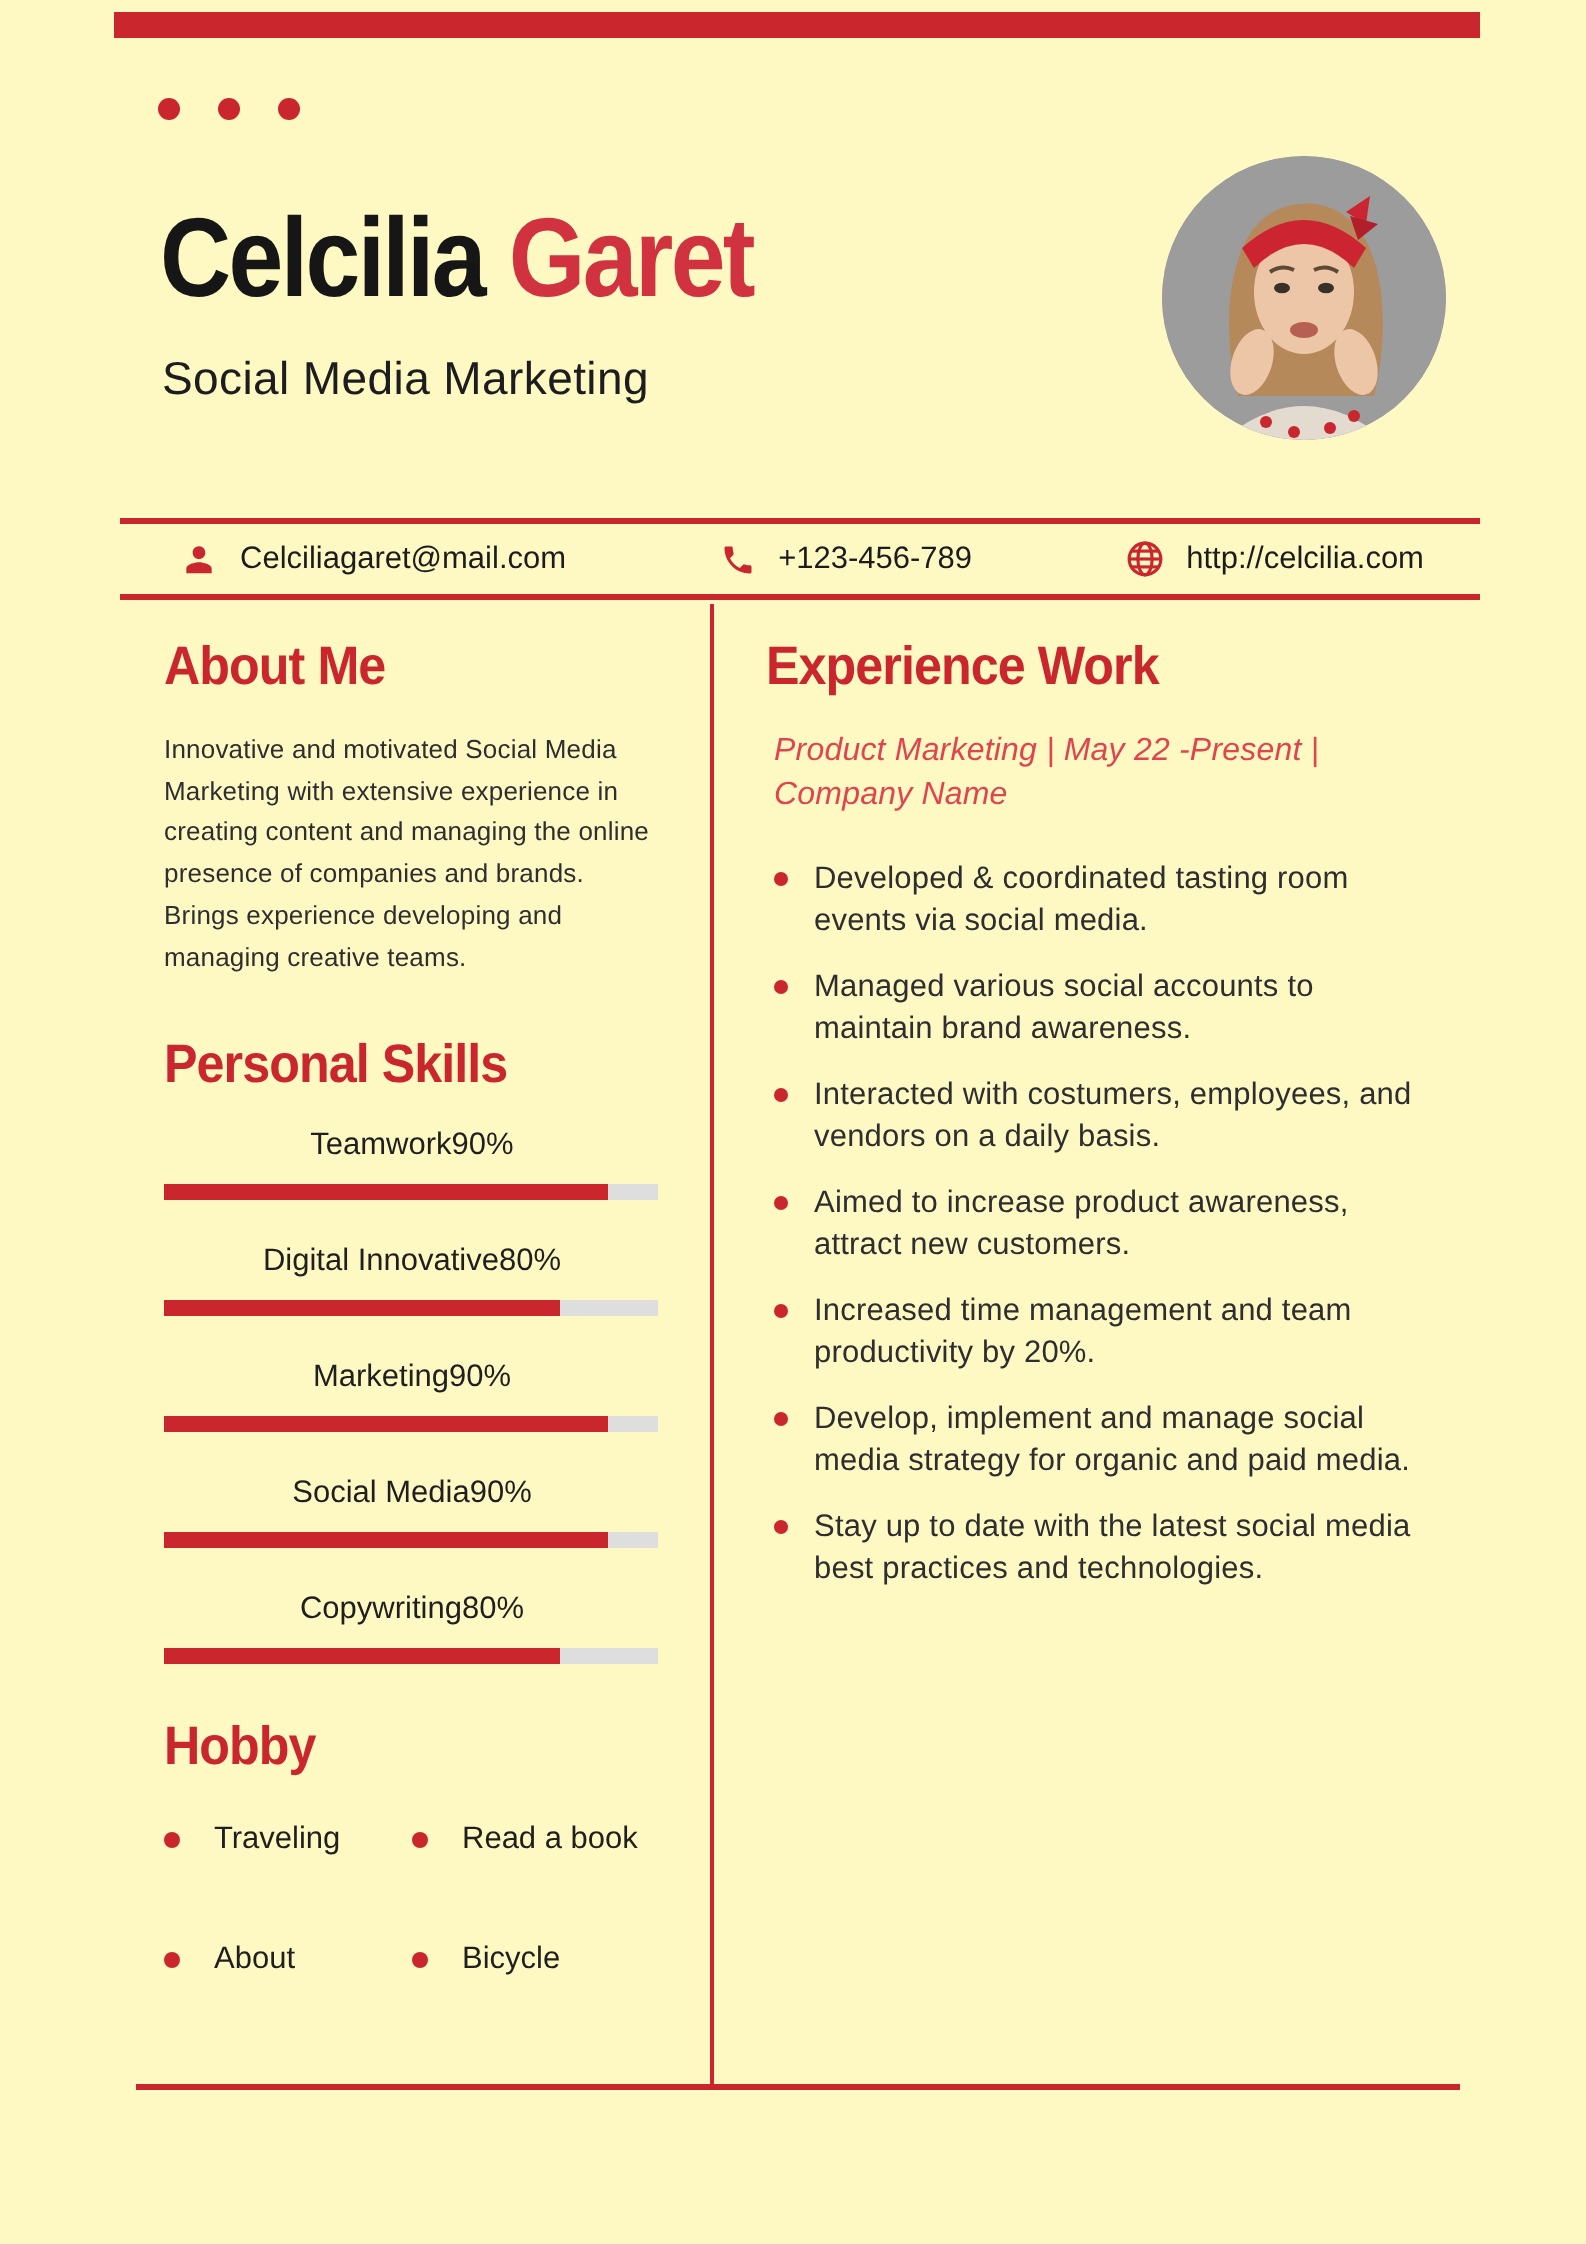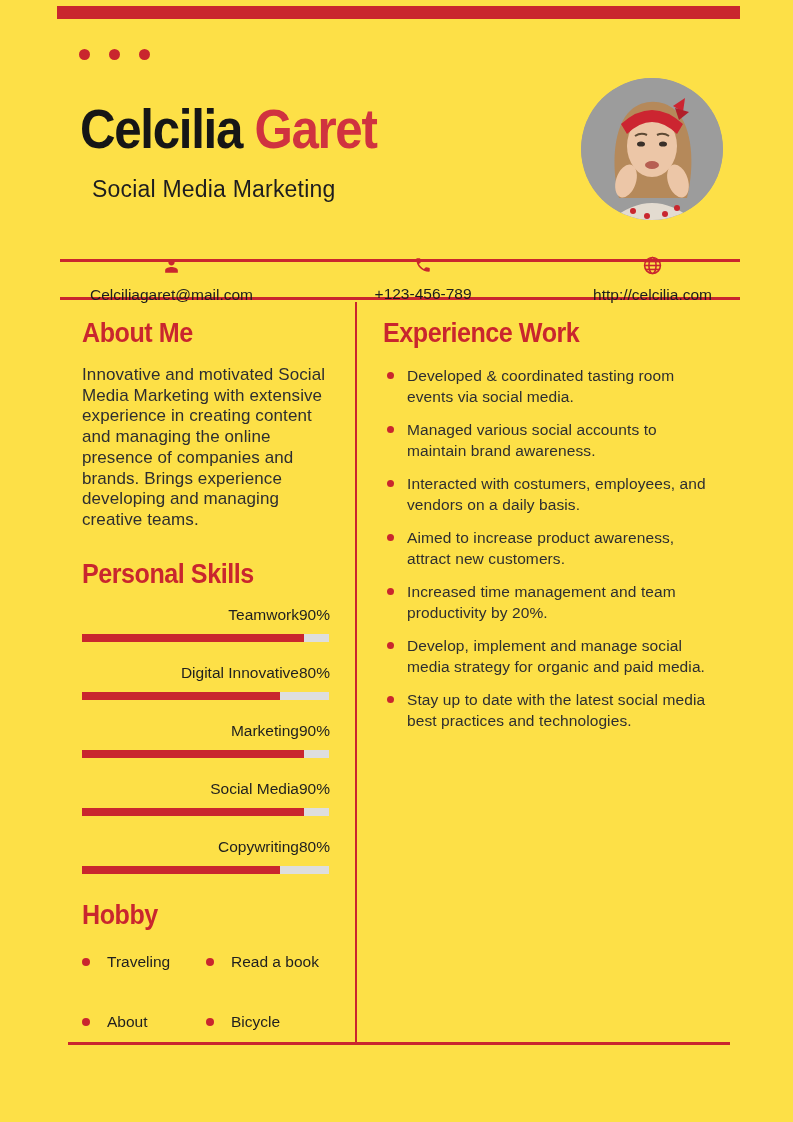--- a/index.html
+++ b/index.html
@@ -1,62 +1,62 @@
 <!DOCTYPE html>
 <html style="--accent: #c9262e; --name-red: #d0333f; --job-red: #e0454f;"><head>
 <meta charset="utf-8">
 <style>
   * { margin:0; padding:0; box-sizing:border-box; }
   html,body { background:#e9e9e9; }
   body { font-family:"Liberation Sans", sans-serif; }
   .page {
     position:relative; width:793px; height:1122px; margin:0 auto;
-    background:#fde047; overflow:hidden; color:#2f2f31;
+    background:#fef9c3; overflow:hidden; color:#2f2f31;
   }
   
   .top-bar { position:absolute; left:57px; top:6px; width:683px; height:13px; background:var(--accent,#c9262e); }
   .dots { position:absolute; left:79px; top:49px; display:flex; gap:19px; }
   .dots .dot { width:11px; height:11px; border-radius:50%; background:var(--accent,#c9262e); }
   
   .name {
     position:absolute; left:80px; top:96px; white-space:nowrap;
     font-size:56px; font-weight:bold; letter-spacing:-1.5px; color:#161616;
     transform:scaleX(0.88); transform-origin:left center;
   }
   .name .last { color:var(--name-red,#d0333f); }
-  .subtitle { position:absolute; left:92px; top:176px; font-size:23px; color:#1d1d1f; letter-spacing:0.2px; }
+  .subtitle { position:absolute; left:81px; top:176px; font-size:23px; color:#1d1d1f; letter-spacing:0.2px; }
   .photo {
     position:absolute; left:581px; top:78px; width:142px; height:142px;
     border-radius:50%; overflow:hidden; background:#9c9c9c;
   }
   .photo svg { display:block; }
   
   .contact {
     position:absolute; left:60px; top:259px; width:680px; height:41px;
     border-top:3px solid var(--accent,#c9262e); border-bottom:3px solid var(--accent,#c9262e);
     display:flex; align-items:center; justify-content:space-between; padding:0 28px 0 30px;
   }
-  .contact-item { display:flex; align-items:center; gap:11px; font-size:15.5px; color:#1c1c1e;flex-direction:column; }
+  .contact-item { display:flex; align-items:center; gap:11px; font-size:15.5px; color:#1c1c1e; }
   .contact-item svg { display:block; }
   
   .divider-v { position:absolute; left:355px; top:302px; width:2px; height:740px; background:var(--accent,#c9262e); }
   .bottom-line { position:absolute; left:68px; top:1042px; width:662px; height:3px; background:var(--accent,#c9262e); }
   .col-left { position:absolute; left:82px; top:318px; width:248px; }
   .col-right { position:absolute; left:383px; top:318px; width:330px; }
   .section-title {
     font-size:27px; font-weight:bold; color:var(--accent,#c9262e);
     letter-spacing:-0.5px; transform:scaleX(0.93); transform-origin:left center;
     margin-bottom:16px; white-space:nowrap;
   }
   
-  .about-body { font-size:17px; line-height:20.7px; color:#2e2e30; letter-spacing:0.1px; }
+  .about-body { font-size:13px; line-height:20.7px; color:#2e2e30; letter-spacing:0.1px; }
   
   .skills-block { margin-top:28px; }
   .skill-row { margin-bottom:22px; }
-  .skill-head { display:flex; justify-content:flex-end; align-items:baseline; font-size:15.5px; color:#1f1f1f; margin-bottom:10px; }
+  .skill-head { display:flex; justify-content:center; align-items:baseline; font-size:15.5px; color:#1f1f1f; margin-bottom:10px; }
   .skill-track { width:247px; height:8px; background:#dedede; }
   .skill-fill { height:8px; background:var(--accent,#c9262e); }
   
   .hobby-block { margin-top:26px; }
   .hobby-grid { display:grid; grid-template-columns:124px auto; row-gap:42px; margin-top:22px; }
   .hobby-item { display:flex; align-items:center; gap:17px; font-size:15.5px; color:#1f1f1f; }
   .bullet-dot { width:8px; height:8px; border-radius:50%; background:var(--accent,#c9262e); flex:none; }
   
   .job-heading {
     font-size:16px; font-style:italic; color:var(--job-red,#e0454f);
@@ -222,20 +222,21 @@
           </div>
         </div>
     </div>
 
   </div>
 
   <div class="col-right">
 
     <h2 class="section-title">Experience Work</h2>
 
+    <div class="job-heading">Product Marketing | May 22 -Present | Company Name</div>
     <ul class="bullet-list">
 
         <li>
           <span class="bullet-dot"></span>
           <span class="bullet-text">Developed &amp; coordinated tasting room events via social media.</span>
         </li>
 
         <li>
           <span class="bullet-dot"></span>
           <span class="bullet-text">Managed various social accounts to maintain brand awareness.</span>

